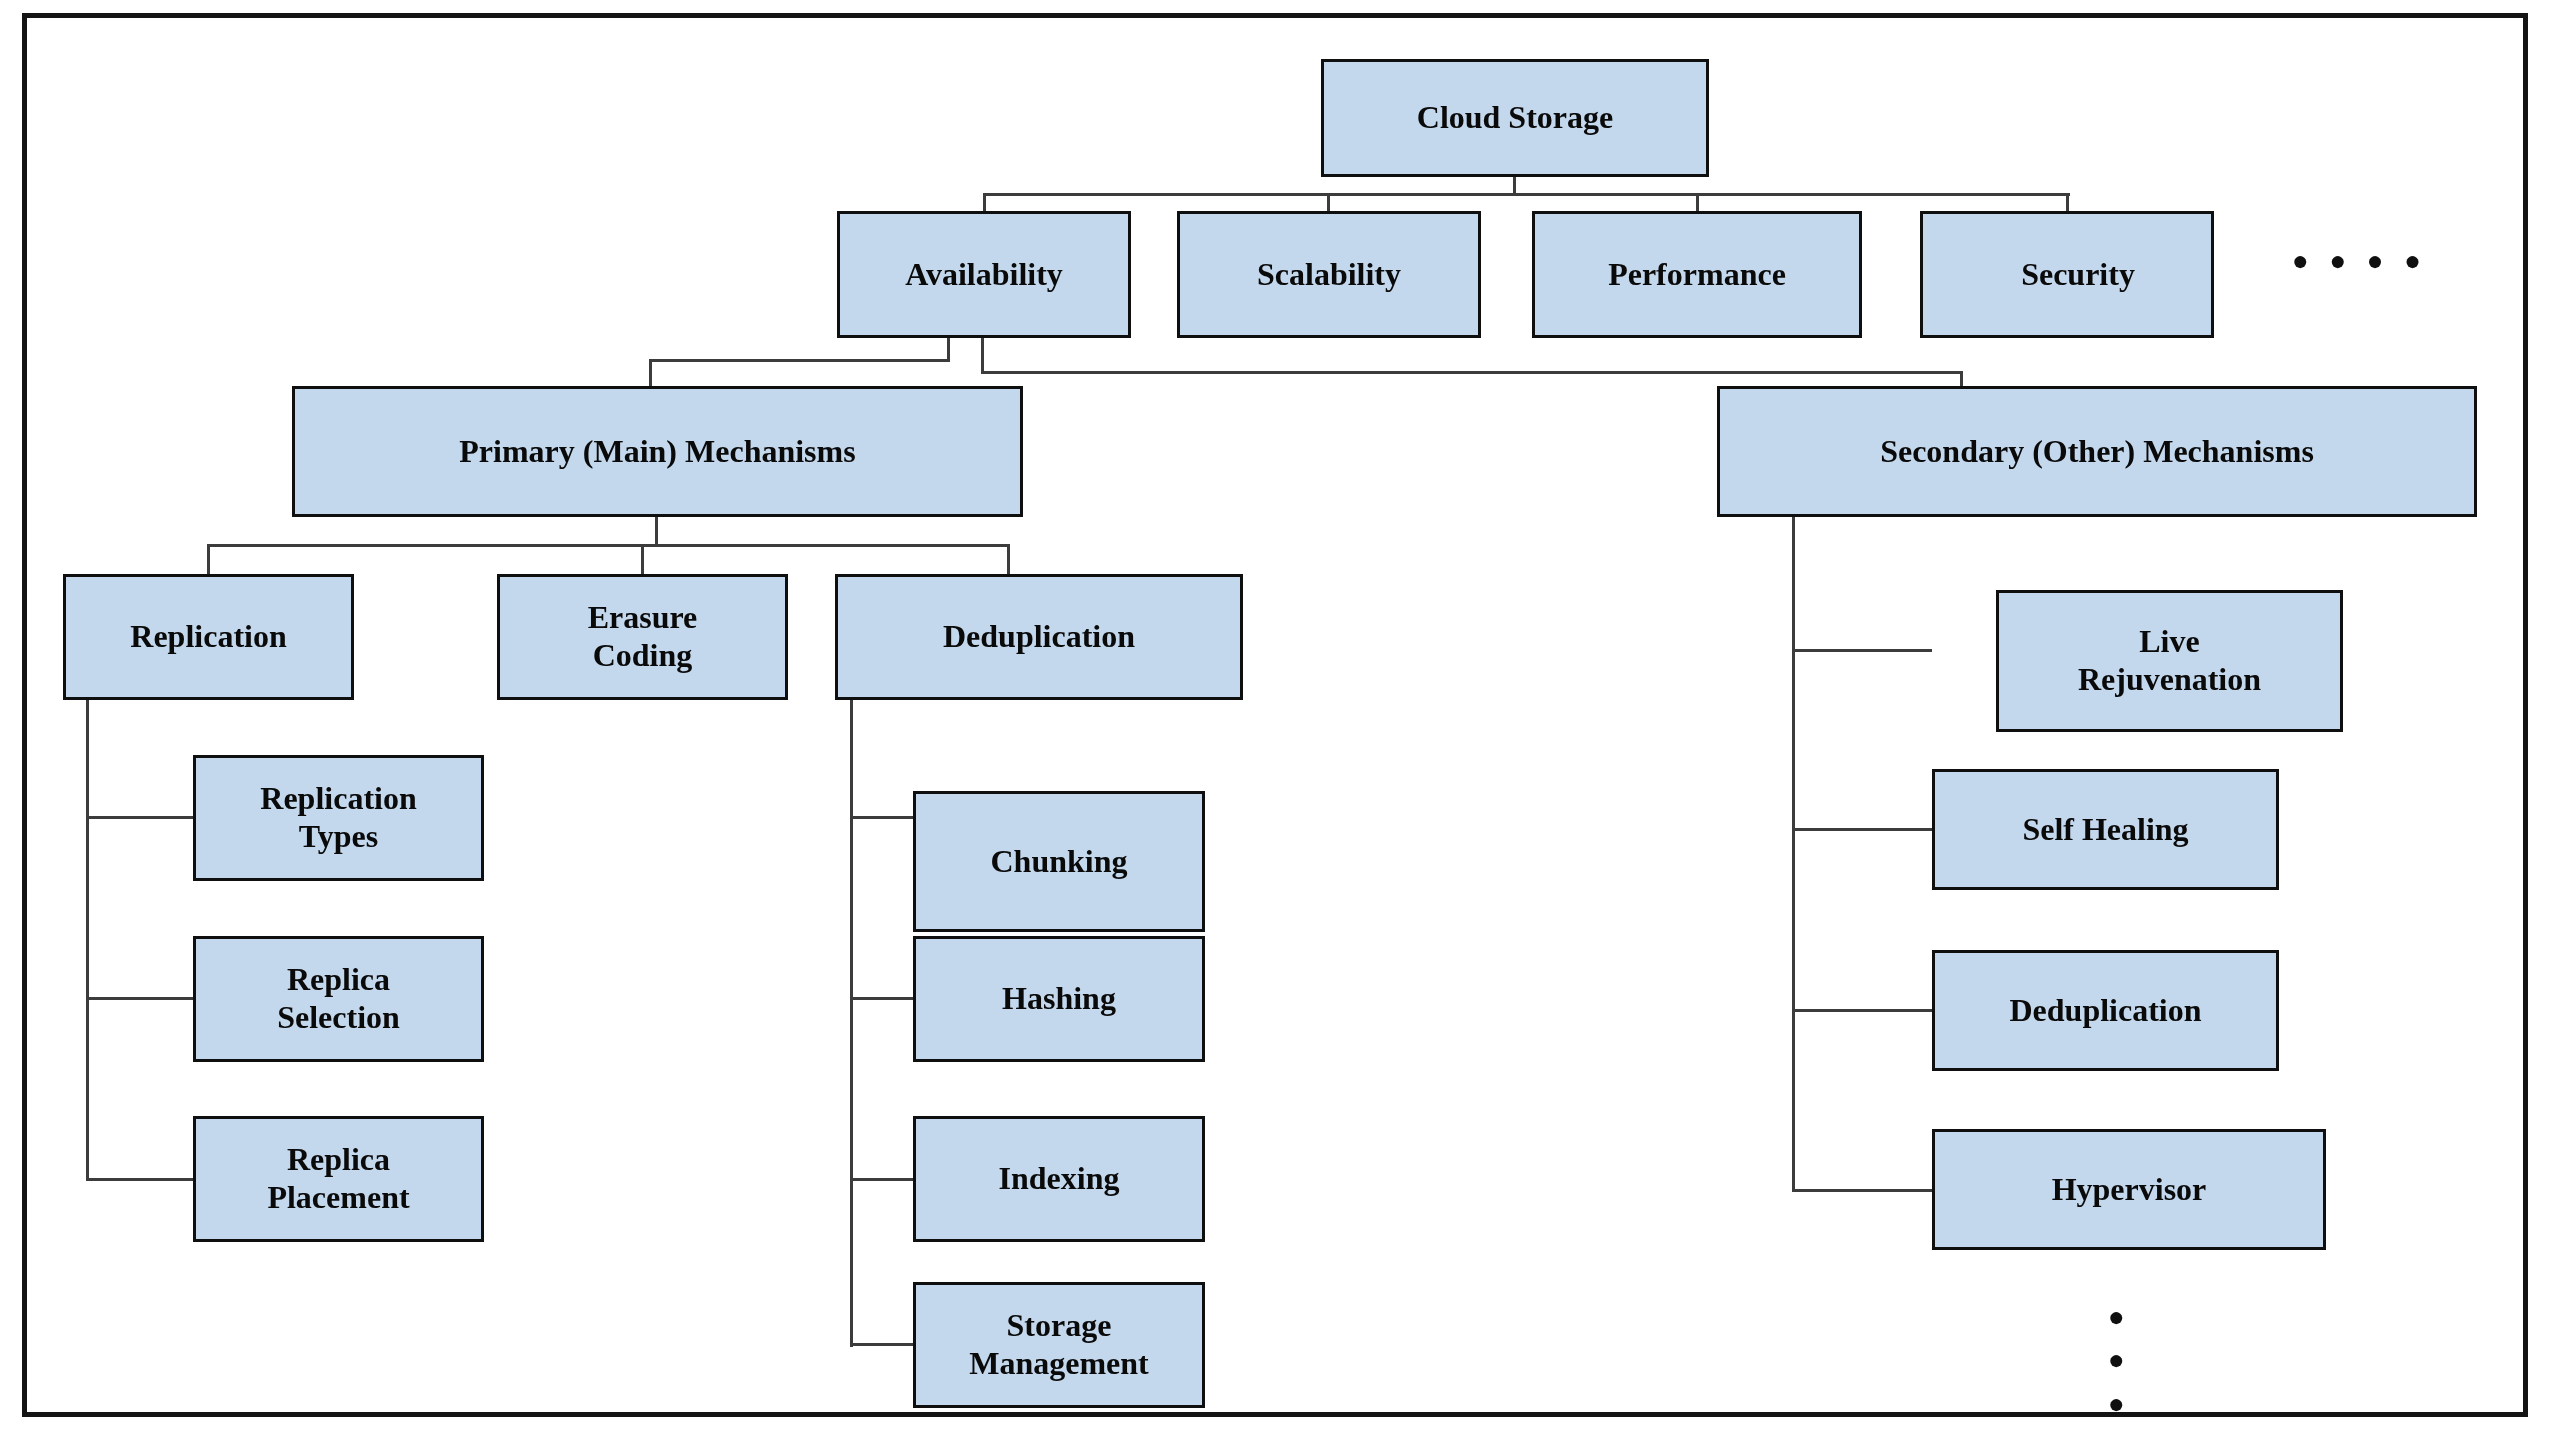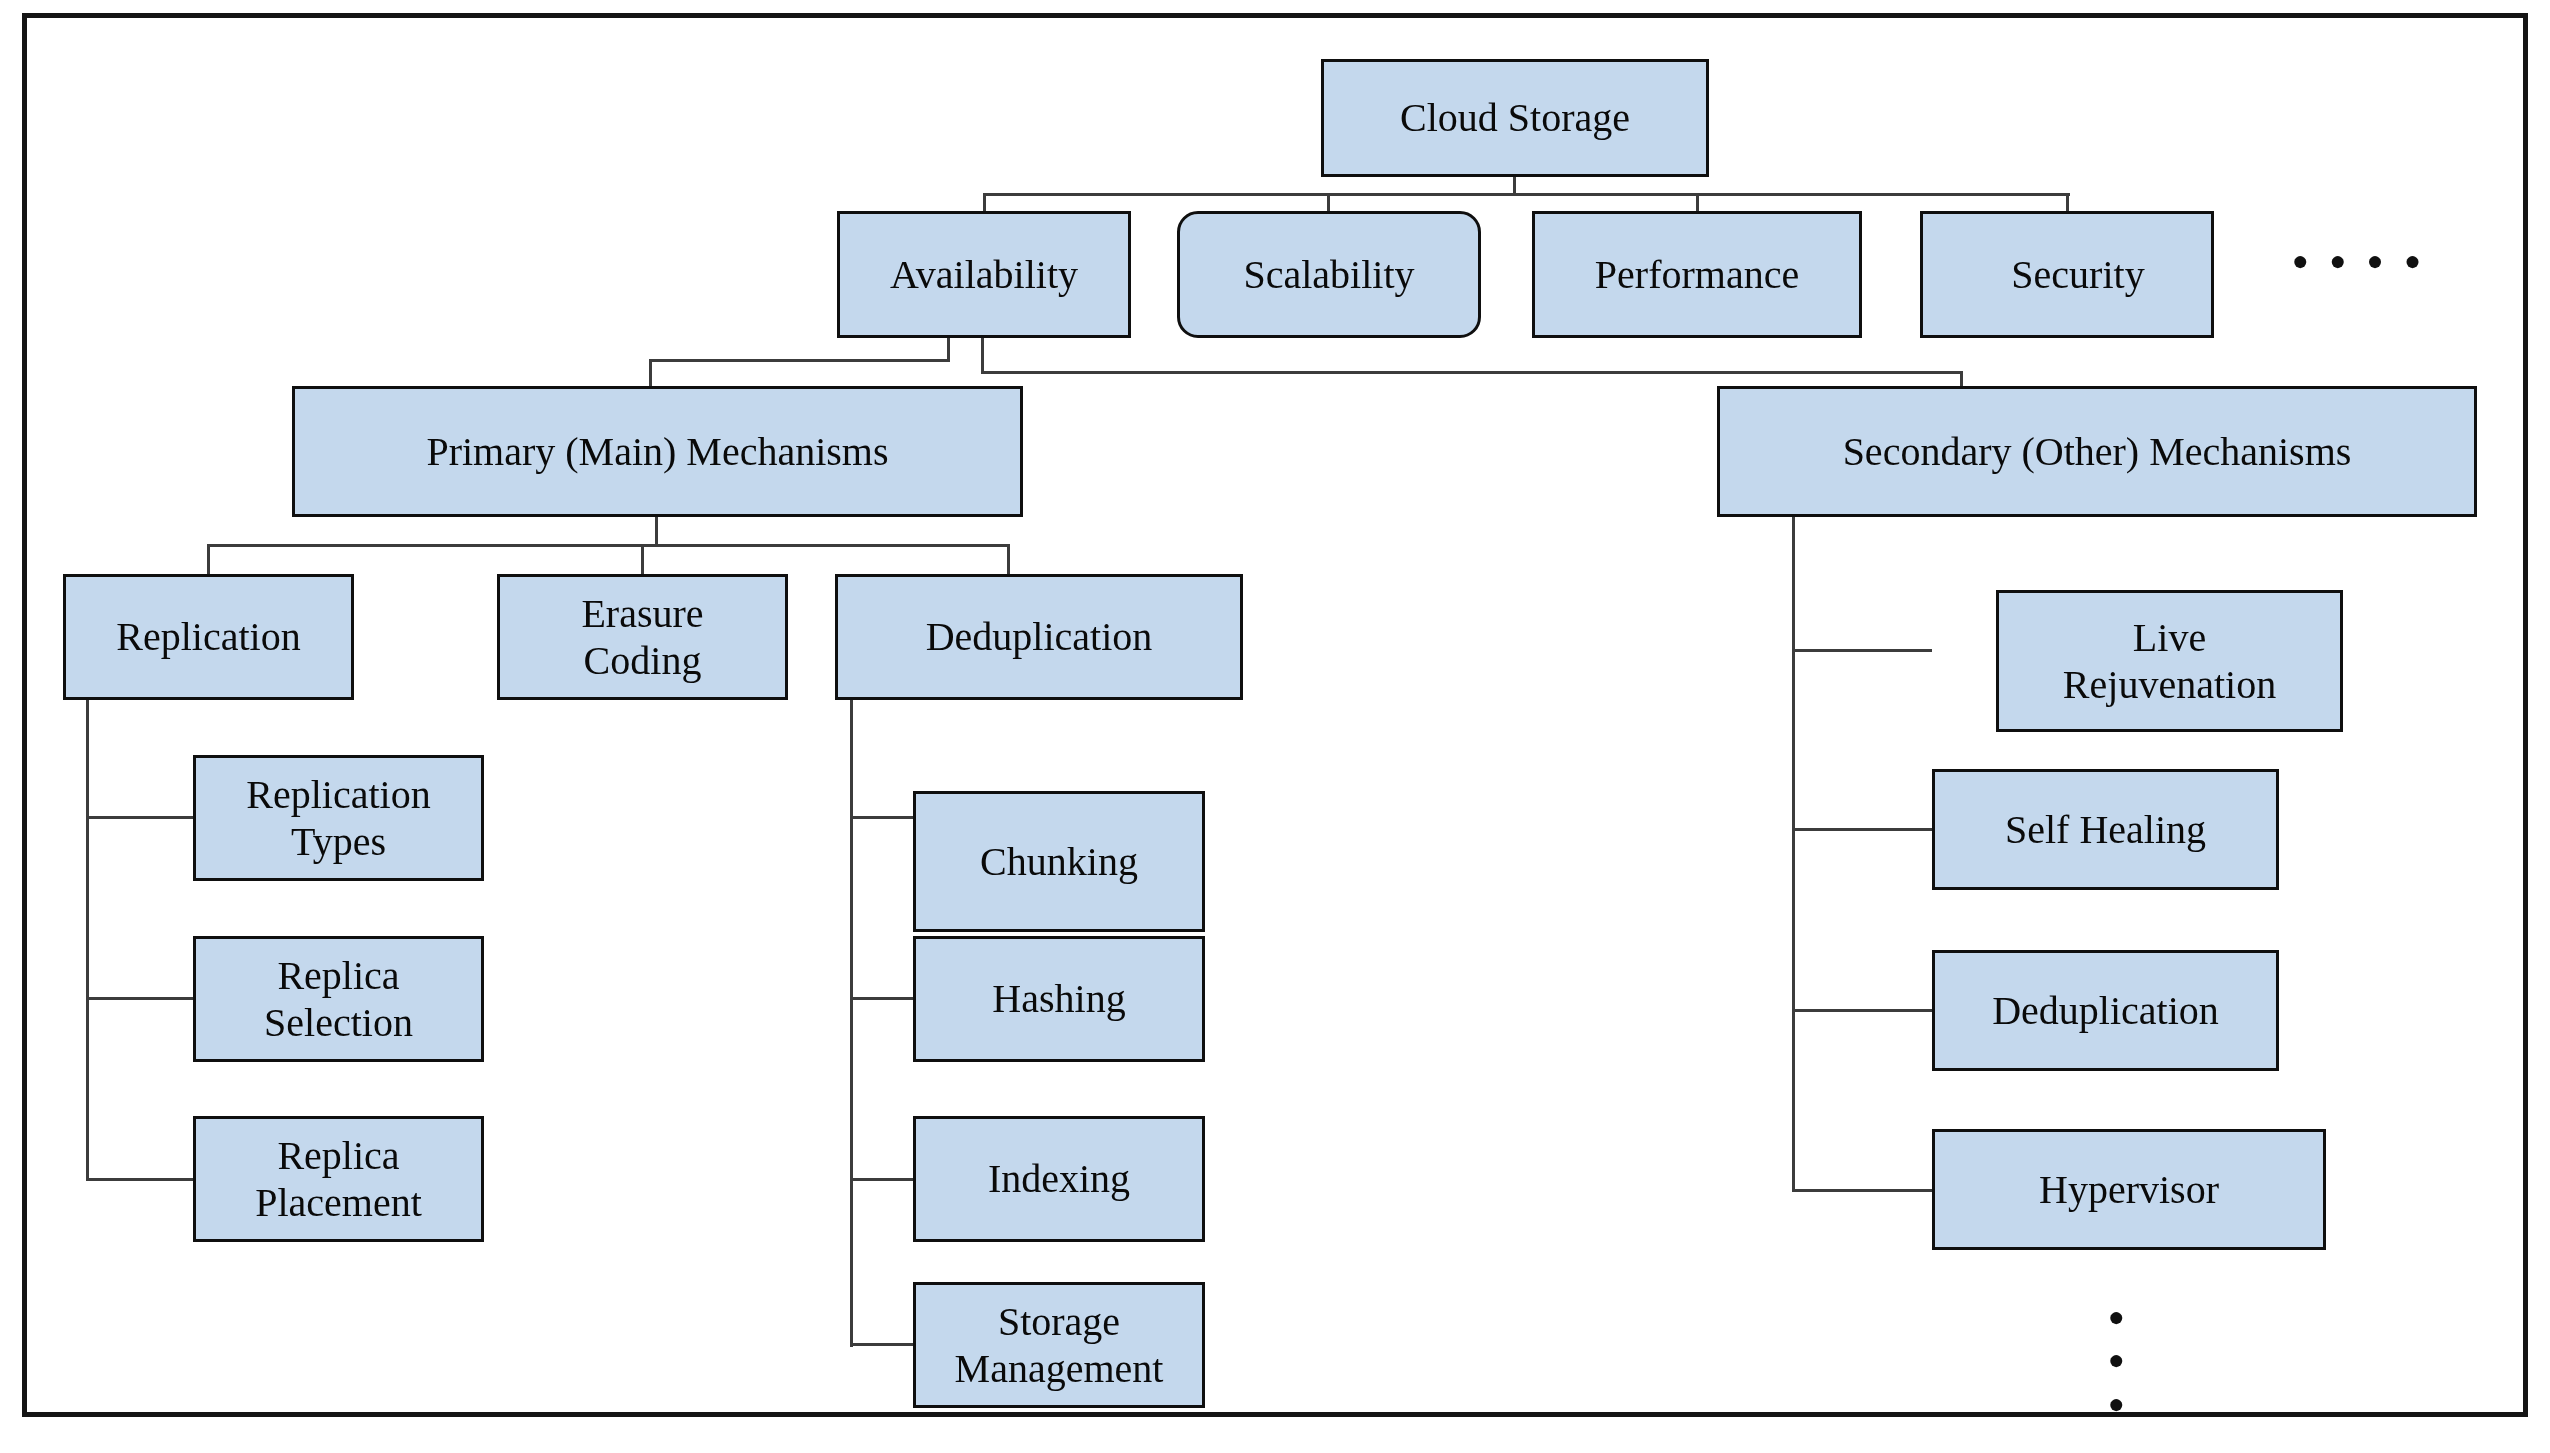--- a/index.html
+++ b/index.html
@@ -17,21 +17,21 @@
   }
   .frame{
     position:absolute;left:22px;top:13px;width:2506px;height:1404px;
     border:5.8px solid #141414;box-sizing:border-box;background:transparent;
   }
   .node{
     position:absolute;box-sizing:border-box;
     background:var(--node-fill);
     border:3.7px solid var(--node-border);
     display:flex;align-items:center;justify-content:center;
-    text-align:center;font-weight:normal;font-size:40px;line-height:1.18;
+    text-align:center;font-weight:bold;font-size:32px;line-height:1.18;
     color:var(--text);white-space:pre-line;
     z-index:2;
   }
   .ln{position:absolute;background:var(--connector);z-index:1;}
   .dots-h{
     position:absolute;font-size:28px;font-weight:bold;color:#101010;
     letter-spacing:20.5px;z-index:2;white-space:nowrap;
   }
   .dots-v{
     position:absolute;font-size:28px;font-weight:bold;color:#101010;
@@ -76,21 +76,21 @@
 
 <div class="ln" style="left:1792px;top:517px;width:2.9px;height:674px;"></div>
 <div class="ln" style="left:1792px;top:649px;width:140px;height:2.9px;"></div>
 <div class="ln" style="left:1792px;top:828px;width:140px;height:2.9px;"></div>
 <div class="ln" style="left:1792px;top:1009px;width:140px;height:2.9px;"></div>
 <div class="ln" style="left:1792px;top:1189px;width:140px;height:2.9px;"></div>
 
 <div class="node" style="left:1321px;top:59px;width:388px;height:118px;">Cloud Storage</div>
 
 <div class="node" style="left:837px;top:211px;width:294px;height:127px;">Availability</div>
-<div class="node" style="left:1177px;top:211px;width:304px;height:127px;border-radius:21px;">Scalability</div>
+<div class="node" style="left:1177px;top:211px;width:304px;height:127px;">Scalability</div>
 <div class="node" style="left:1532px;top:211px;width:330px;height:127px;">Performance</div>
 <div class="node" style="left:1920px;top:211px;width:294px;height:127px;padding-left:22px;">Security</div>
 <div class="dots-h" style="left:2292px;top:245px;">●●●●</div>
 
 <div class="node" style="left:292px;top:386px;width:731px;height:131px;">Primary (Main) Mechanisms</div>
 <div class="node" style="left:1717px;top:386px;width:760px;height:131px;">Secondary (Other) Mechanisms</div>
 
 <div class="node" style="left:63px;top:574px;width:291px;height:126px;">Replication</div>
 <div class="node" style="left:497px;top:574px;width:291px;height:126px;">Erasure
 Coding</div>

